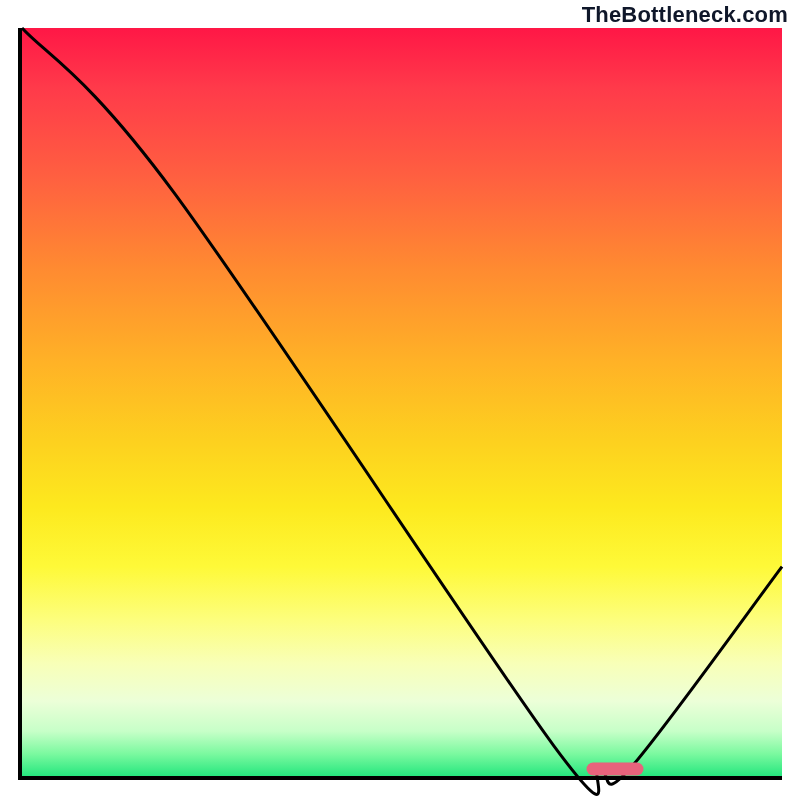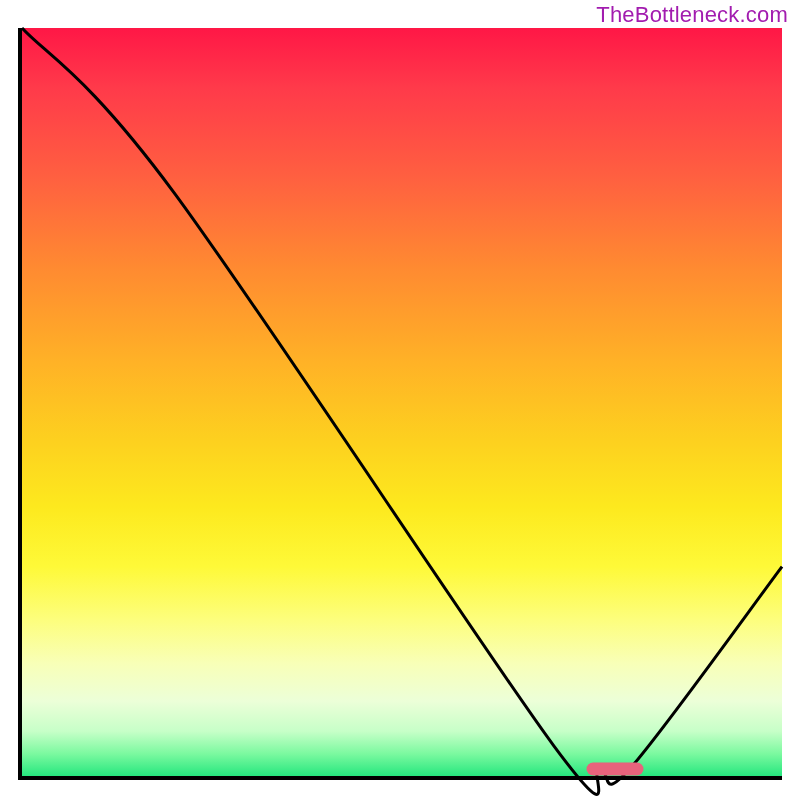--- a/index.html
+++ b/index.html
@@ -9,22 +9,22 @@
     height: 800px;
     background: #ffffff;
     font-family: Arial, Helvetica, sans-serif;
     position: relative;
   }
   .watermark {
     position: absolute;
     top: 2px;
     right: 12px;
     font-size: 22px;
-    color: #a21caf;
-    font-weight: 400;
+    color: #0f172a;
+    font-weight: 700;
     letter-spacing: 0.2px;
   }
   .plot-area {
     position: absolute;
     left: 18px;
     top: 28px;
     width: 764px;
     height: 752px;
     border-left: 4px solid #000;
     border-bottom: 4px solid #000;

